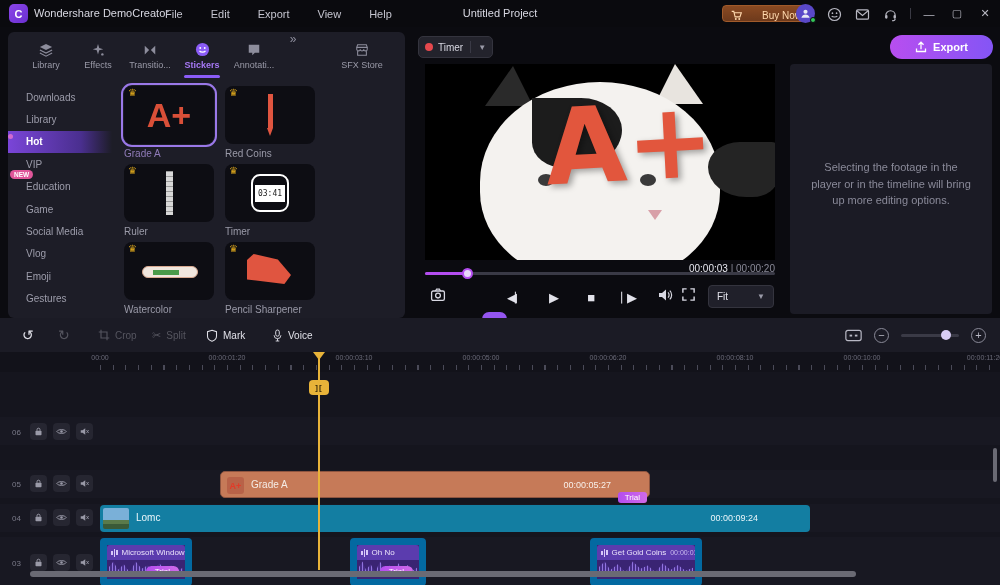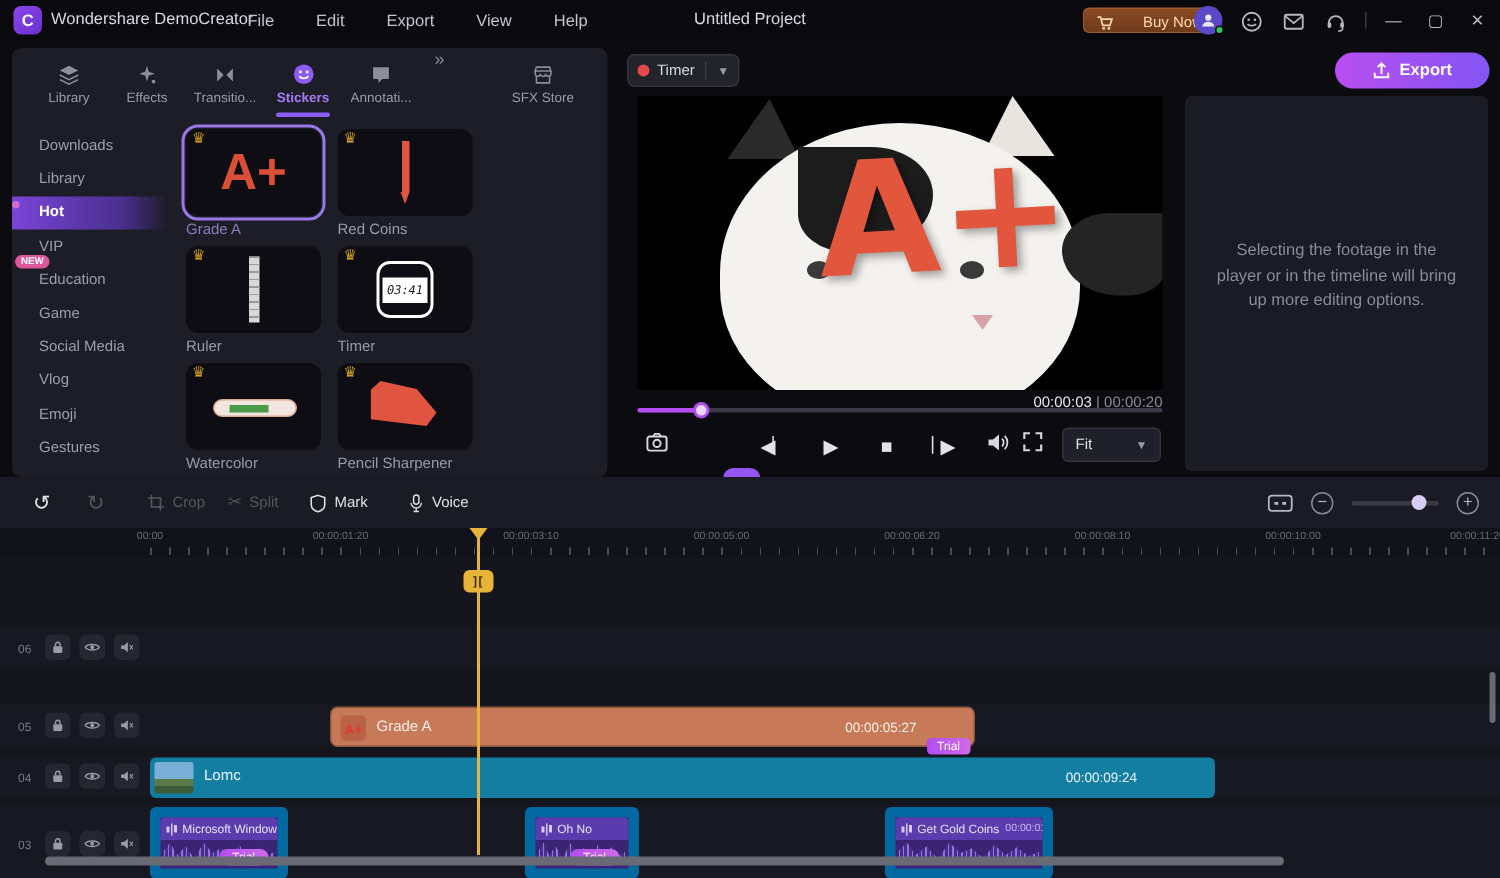--- a/index.html
+++ b/index.html
@@ -61,21 +61,21 @@
   .art-aplus { width:100%; height:100%; display:flex; align-items:center; justify-content:center;
     color:#d94f38; font-size:34px; font-weight:bold; }
   .art-pencil { position:absolute; left:43px; top:8px; width:5px; height:34px; background:#e05540; }
   .art-pencil::after { content:""; position:absolute; left:-1px; top:34px; border-left:3.5px solid transparent;
     border-right:3.5px solid transparent; border-top:8px solid #e05540; }
   .art-ruler { position:absolute; left:42px; top:7px; width:7px; height:44px; background:#d8d8d8;
     background-image:repeating-linear-gradient(180deg,#9a9a9a 0 1px, transparent 1px 5px); }
   .art-timer { position:absolute; left:26px; top:10px; width:38px; height:38px; border:2px solid #fff;
     border-radius:9px; display:flex; align-items:center; justify-content:center; }
   .art-timer .scr { background:#fff; color:#222; font-family:"DejaVu Sans Mono", monospace;
-    font-size:8px; padding:4px 3px;font-style:italic; }
+    font-size:8px; padding:4px 3px; }
   .art-water { position:absolute; left:18px; top:24px; width:56px; height:12px; background:#f0e6de;
     border-radius:6px; border:1px solid #d8a890; }
   .art-water::after { content:""; position:absolute; left:10px; top:3px; width:26px; height:5px; background:#4a9a4a; }
   .art-sharp { position:absolute; left:22px; top:12px; width:44px; height:30px; background:#e05540;
     clip-path:polygon(15% 0, 70% 18%, 100% 70%, 85% 100%, 0 85%, 0 20%); }
   .grid-scroll { position:absolute; left:388px; top:4px; width:3px; height:22px; border-radius:2px; background:#4a4a56; }
   .search-fab { position:absolute; left:362px; top:230px; width:25px; height:25px; border-radius:7px;
     background:#9455f0; display:flex; align-items:center; justify-content:center; }
 
   

